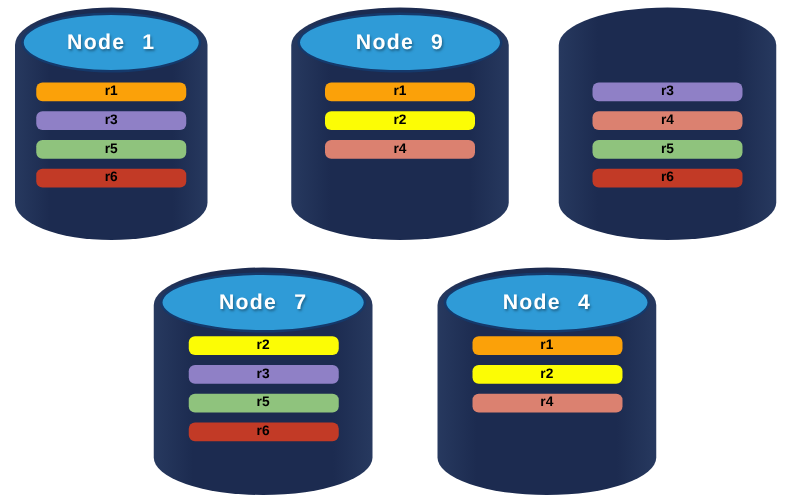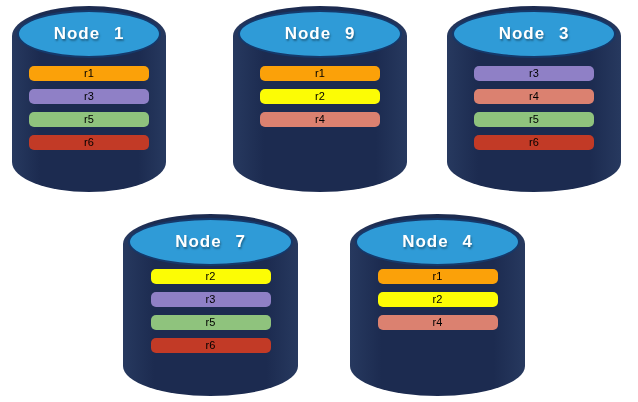--- a/index.html
+++ b/index.html
@@ -72,21 +72,21 @@
   .bar {
     width: 120px;
     height: 15px;
     border-radius: 5px;
     display: flex;
     align-items: center;
     justify-content: center;
   }
   .bar span {
     color: #000000;
-    font-weight: normal;
+    font-weight: bold;
     font-size: 11px;
     line-height: 15px;
     text-align: right;
   }
 </style>
 </head>
 <body>
 
 <div id="canvas">
     <div class="cylinder node-0">
@@ -121,23 +121,20 @@
         <div class="bar" style="background: rgb(252, 252, 5);">
           <span>r2</span>
         </div>
         <div class="bar" style="background: rgb(219, 129, 112);">
           <span>r4</span>
         </div>
       </div>
   </div>
     <div class="cylinder node-2">
     <div class="cyl-body"></div>
-    <div class="cyl-top">
-      <span class="cyl-title">Node 3</span>
-    </div>
     <div class="bars">
         <div class="bar" style="background: rgb(143, 128, 198);">
           <span>r3</span>
         </div>
         <div class="bar" style="background: rgb(219, 129, 112);">
           <span>r4</span>
         </div>
         <div class="bar" style="background: rgb(143, 195, 125);">
           <span>r5</span>
         </div>

